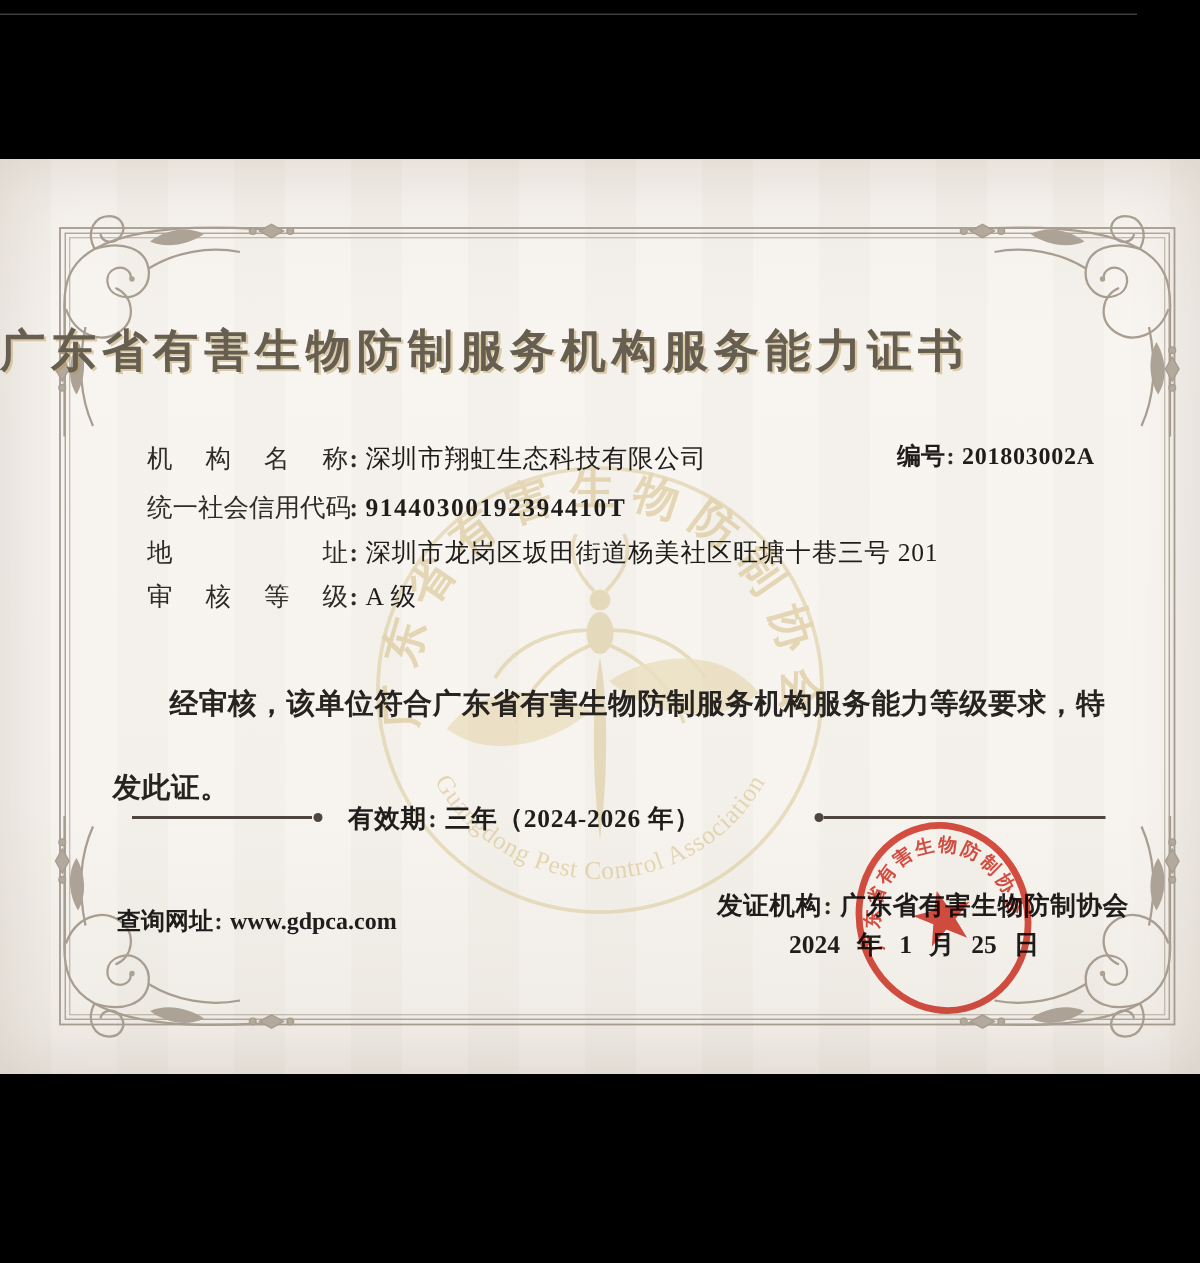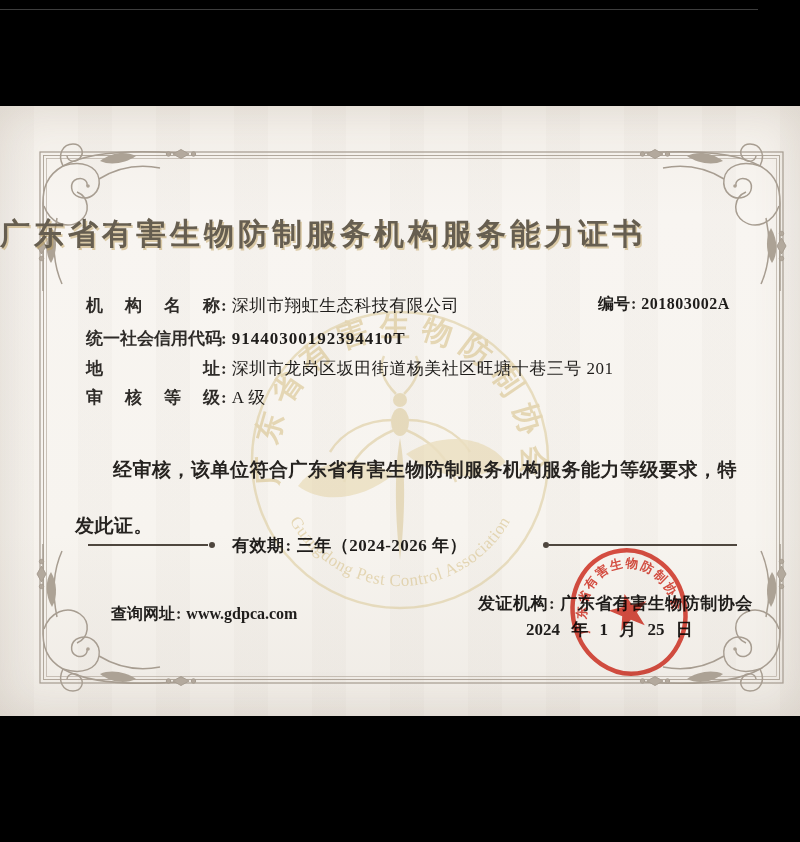--- a/index.html
+++ b/index.html
@@ -20,40 +20,40 @@
   .wm-svg{left:200px;top:154px;width:400px;height:400px;z-index:0;}
   .seal-svg{left:499px;top:376px;width:260px;height:260px;z-index:5;mix-blend-mode:multiply;}
   .content{position:absolute;inset:0;z-index:2;color:#1f1d1b;}
   .cert-title{
     position:absolute;top:108px;left:0;width:100%;text-align:left;
     font-size:30px;font-weight:bold;letter-spacing:4px;color:#665e50;
     text-shadow:1.5px 1.5px 0 rgba(186,152,80,0.45);white-space:nowrap;
   }
   .frow{position:absolute;left:86px;white-space:nowrap;font-size:17px;}
   .flabel{display:inline-block;width:134px;text-align:justify;text-align-last:justify;
-    font-weight:bold;color:#2e2b28;}
+    font-weight:normal;color:#2e2b28;margin-left:12px;}
   .fcolon{font-weight:bold;color:#2e2b28;margin:0 5px 0 1px;}
   .fvalue{font-weight:500;color:#1f1d1b;letter-spacing:0.5px;}
   .fvalue.num{font-weight:bold;letter-spacing:1px;}
   .row1{top:188px}.row2{top:221px}.row3{top:251px}.row4{top:280px}
   .certno{position:absolute;top:188px;left:598px;font-size:16px;font-weight:bold;white-space:nowrap;}
   .certno .n{letter-spacing:0.5px;}
   .body-par{
     position:absolute;top:336px;left:75px;width:674px;
     font-size:19px;font-weight:bold;line-height:56px;letter-spacing:0.5px;
     text-indent:2em;color:#262320;
   }
   .validity{position:absolute;top:428px;left:0;width:100%;height:22px;}
   .v-rule{position:absolute;top:10px;height:2px;background:#4e463e;}
   .v-rule.l{left:88px;width:120px;}
   .v-rule.r{left:549px;width:188px;}
   .v-dot{position:absolute;top:8px;width:6px;height:6px;border-radius:50%;background:#4e463e;}
   .v-dot.l{left:209px;}.v-dot.r{left:543px;}
   .v-text{position:absolute;top:0;left:232px;font-size:17px;font-weight:bold;white-space:nowrap;letter-spacing:0.5px;}
-  .query{position:absolute;top:498px;left:78px;font-size:16px;font-weight:bold;white-space:nowrap;margin-left:33px;}
+  .query{position:absolute;top:498px;left:78px;font-size:16px;font-weight:bold;white-space:nowrap;}
   .issuer{position:absolute;top:486px;left:478px;font-size:17px;font-weight:bold;white-space:nowrap;letter-spacing:0.5px;}
   .issue-date{position:absolute;top:512px;left:526px;font-size:17px;font-weight:bold;white-space:nowrap;word-spacing:7px;}
   .frame-stroke{stroke:#a59b8f;fill:none;}
 </style>
 </head>
 <body>
 
 <div class="stage">
   <div class="scan-line"></div>
 

